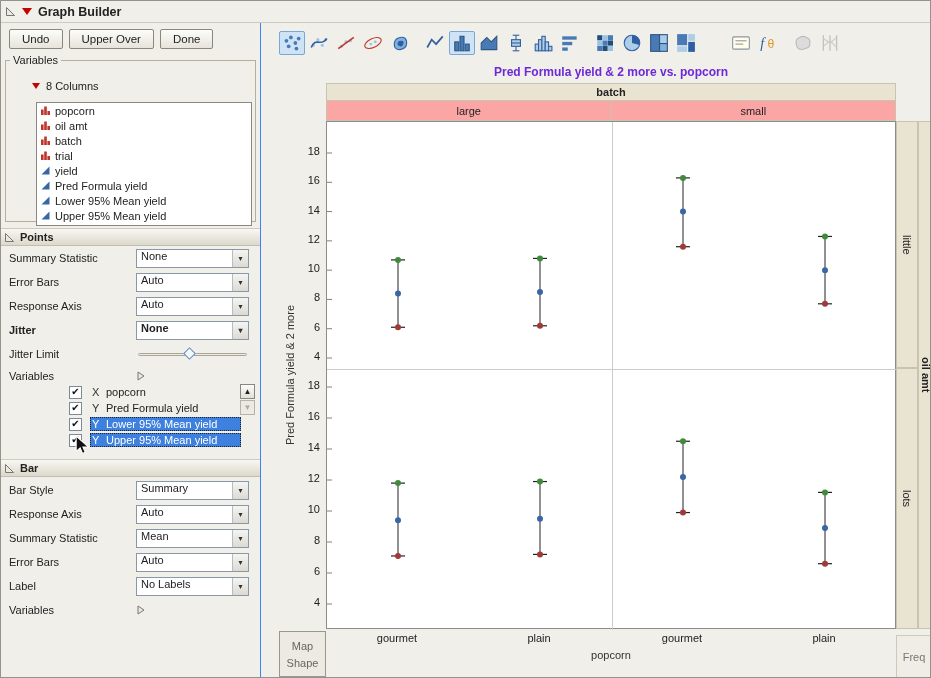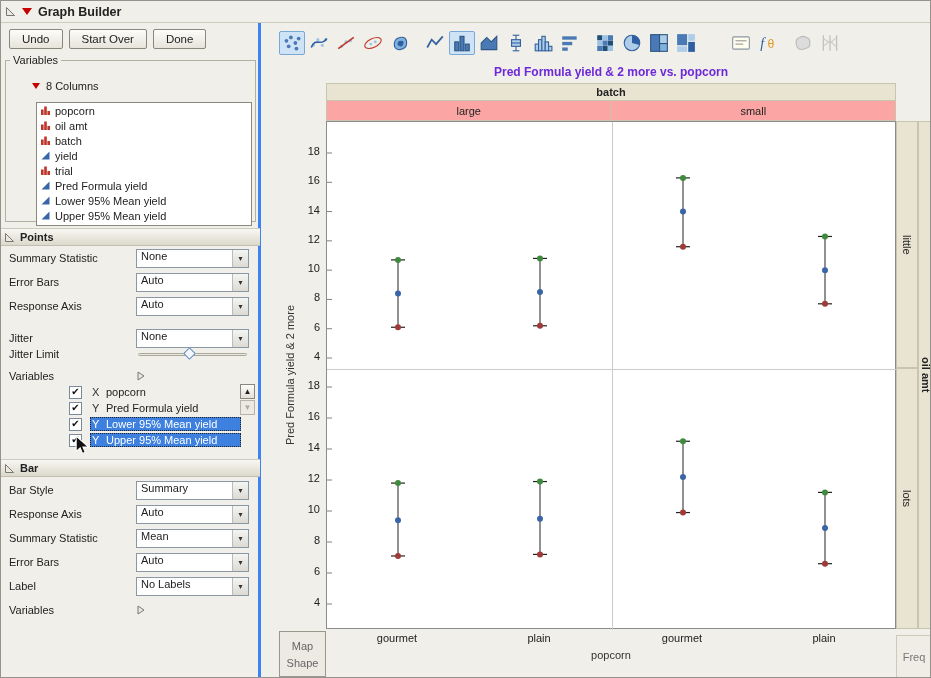--- a/index.html
+++ b/index.html
@@ -9,21 +9,21 @@
 
   
   .titlebar{position:absolute;left:0;top:0;width:100%;height:22px;border-bottom:1px solid #cdcabe;display:flex;align-items:center;gap:6px;padding-left:4px}
   .titlebar .title{font-weight:bold;font-size:12.5px}
   .disc{width:11px;height:11px;flex:0 0 auto}
   .disc path{fill:#eceade;stroke:#777;stroke-width:1}
   .red-tri{width:0;height:0;border-left:5px solid transparent;border-right:5px solid transparent;border-top:7px solid #c40200;flex:0 0 auto}
   .red-tri.small{border-left-width:4px;border-right-width:4px;border-top-width:6px}
 
   
-  .left-panel{position:absolute;left:0;top:22px;width:260px;height:656px;border-right:3px solid #3b82f6;background:#f0efe9}
+  .left-panel{position:absolute;left:0;top:22px;width:260px;height:656px;border-right:1px solid #3b82f6;background:#f0efe9}
   .btn-row{position:absolute;left:8px;top:6px;display:flex;gap:6px}
   .ui-btn{height:20px;padding:0 12px;font-family:"Liberation Sans",sans-serif;font-size:11.5px;color:#222;
     background:linear-gradient(#fcfcfa,#e6e4da);border:1px solid #8a887c;border-radius:2px}
   .vars-box{position:absolute;left:4px;top:31px;width:251px;height:168px;border:1px solid #b3b0a0;padding:0}
   .vars-box legend{font-size:11px;padding:0 3px;margin-left:4px;color:#222}
   .cols-header{position:absolute;left:26px;top:14px;display:flex;align-items:center;gap:6px}
   .listbox{position:absolute;left:30px;top:36px;width:216px;height:124px;background:#fff;border:1px solid #8a887c;overflow:hidden}
   .col-item{height:15px;display:flex;align-items:center;gap:4px;padding-left:3px;white-space:nowrap}
   .col-icon{width:11px;height:11px;flex:0 0 auto}
   .col-icon svg{width:11px;height:11px;display:block}
@@ -102,21 +102,21 @@
     <svg class="disc" viewBox="0 0 11 11">
         <path d="M1.5 1.5 L9.5 9.5 L1.5 9.5 Z"></path>
       </svg>
     <span class="red-tri"></span>
     <span class="title">Graph Builder</span>
   </div>
 
   <div class="left-panel">
     <div class="btn-row">
         <button class="ui-btn">Undo</button>
-        <button class="ui-btn">Start Over</button>
+        <button class="ui-btn">Upper Over</button>
         <button class="ui-btn">Done</button>
       </div>
 
     <fieldset class="vars-box">
       <legend>Variables</legend>
       <div class="cols-header">
         <span class="red-tri small"></span>
         <span>8 Columns</span>
       </div>
       <div class="listbox">
@@ -146,34 +146,34 @@
                 <rect x="1" y="4.5" width="2.6" height="5.5" fill="#c03328"></rect>
                 <rect x="4.2" y="1.5" width="2.6" height="8.5" fill="#c03328"></rect>
                 <rect x="7.4" y="6" width="2.6" height="4" fill="#c03328"></rect>
               </svg>
             </span>
             <span class="col-name">batch</span>
           </div>
           <div class="col-item">
             <span class="col-icon">
               <svg viewBox="0 0 11 11">
-                <path d="M1.5 9.5 L9.5 9.5 L9.5 1.5 Z" fill="#3a66a7"></path>
-              </svg>
-            </span>
-            <span class="col-name">yield</span>
-          </div>
-          <div class="col-item">
-            <span class="col-icon">
-              <svg viewBox="0 0 11 11">
                 <rect x="1" y="4.5" width="2.6" height="5.5" fill="#c03328"></rect>
                 <rect x="4.2" y="1.5" width="2.6" height="8.5" fill="#c03328"></rect>
                 <rect x="7.4" y="6" width="2.6" height="4" fill="#c03328"></rect>
               </svg>
             </span>
             <span class="col-name">trial</span>
+          </div>
+          <div class="col-item">
+            <span class="col-icon">
+              <svg viewBox="0 0 11 11">
+                <path d="M1.5 9.5 L9.5 9.5 L9.5 1.5 Z" fill="#3a66a7"></path>
+              </svg>
+            </span>
+            <span class="col-name">yield</span>
           </div>
           <div class="col-item">
             <span class="col-icon">
               <svg viewBox="0 0 11 11">
                 <path d="M1.5 9.5 L9.5 9.5 L9.5 1.5 Z" fill="#3a66a7"></path>
               </svg>
             </span>
             <span class="col-name">Pred Formula yield</span>
           </div>
           <div class="col-item">
@@ -226,21 +226,21 @@
           <span class="select-arrow">▾</span>
         </div>
       </div>
       <div class="ctrl-row" style="top: 274px;">
         <span class="ctrl-label">Response Axis</span>
         <div class="select">
           <span class="select-value">Auto</span>
           <span class="select-arrow">▾</span>
         </div>
       </div>
-      <div class="ctrl-row" style="top: 306px;">
+      <div class="ctrl-row" style="top: 298px; font-weight: bold;">
         <span class="ctrl-label">Jitter</span>
         <div class="select">
           <span class="select-value">None</span>
           <span class="select-arrow">▾</span>
         </div>
       </div>
       <div class="ctrl-row" style="top: 322px;">
         <span class="ctrl-label">Jitter Limit</span>
         <div class="slider">
           <div class="slider-track"></div>

